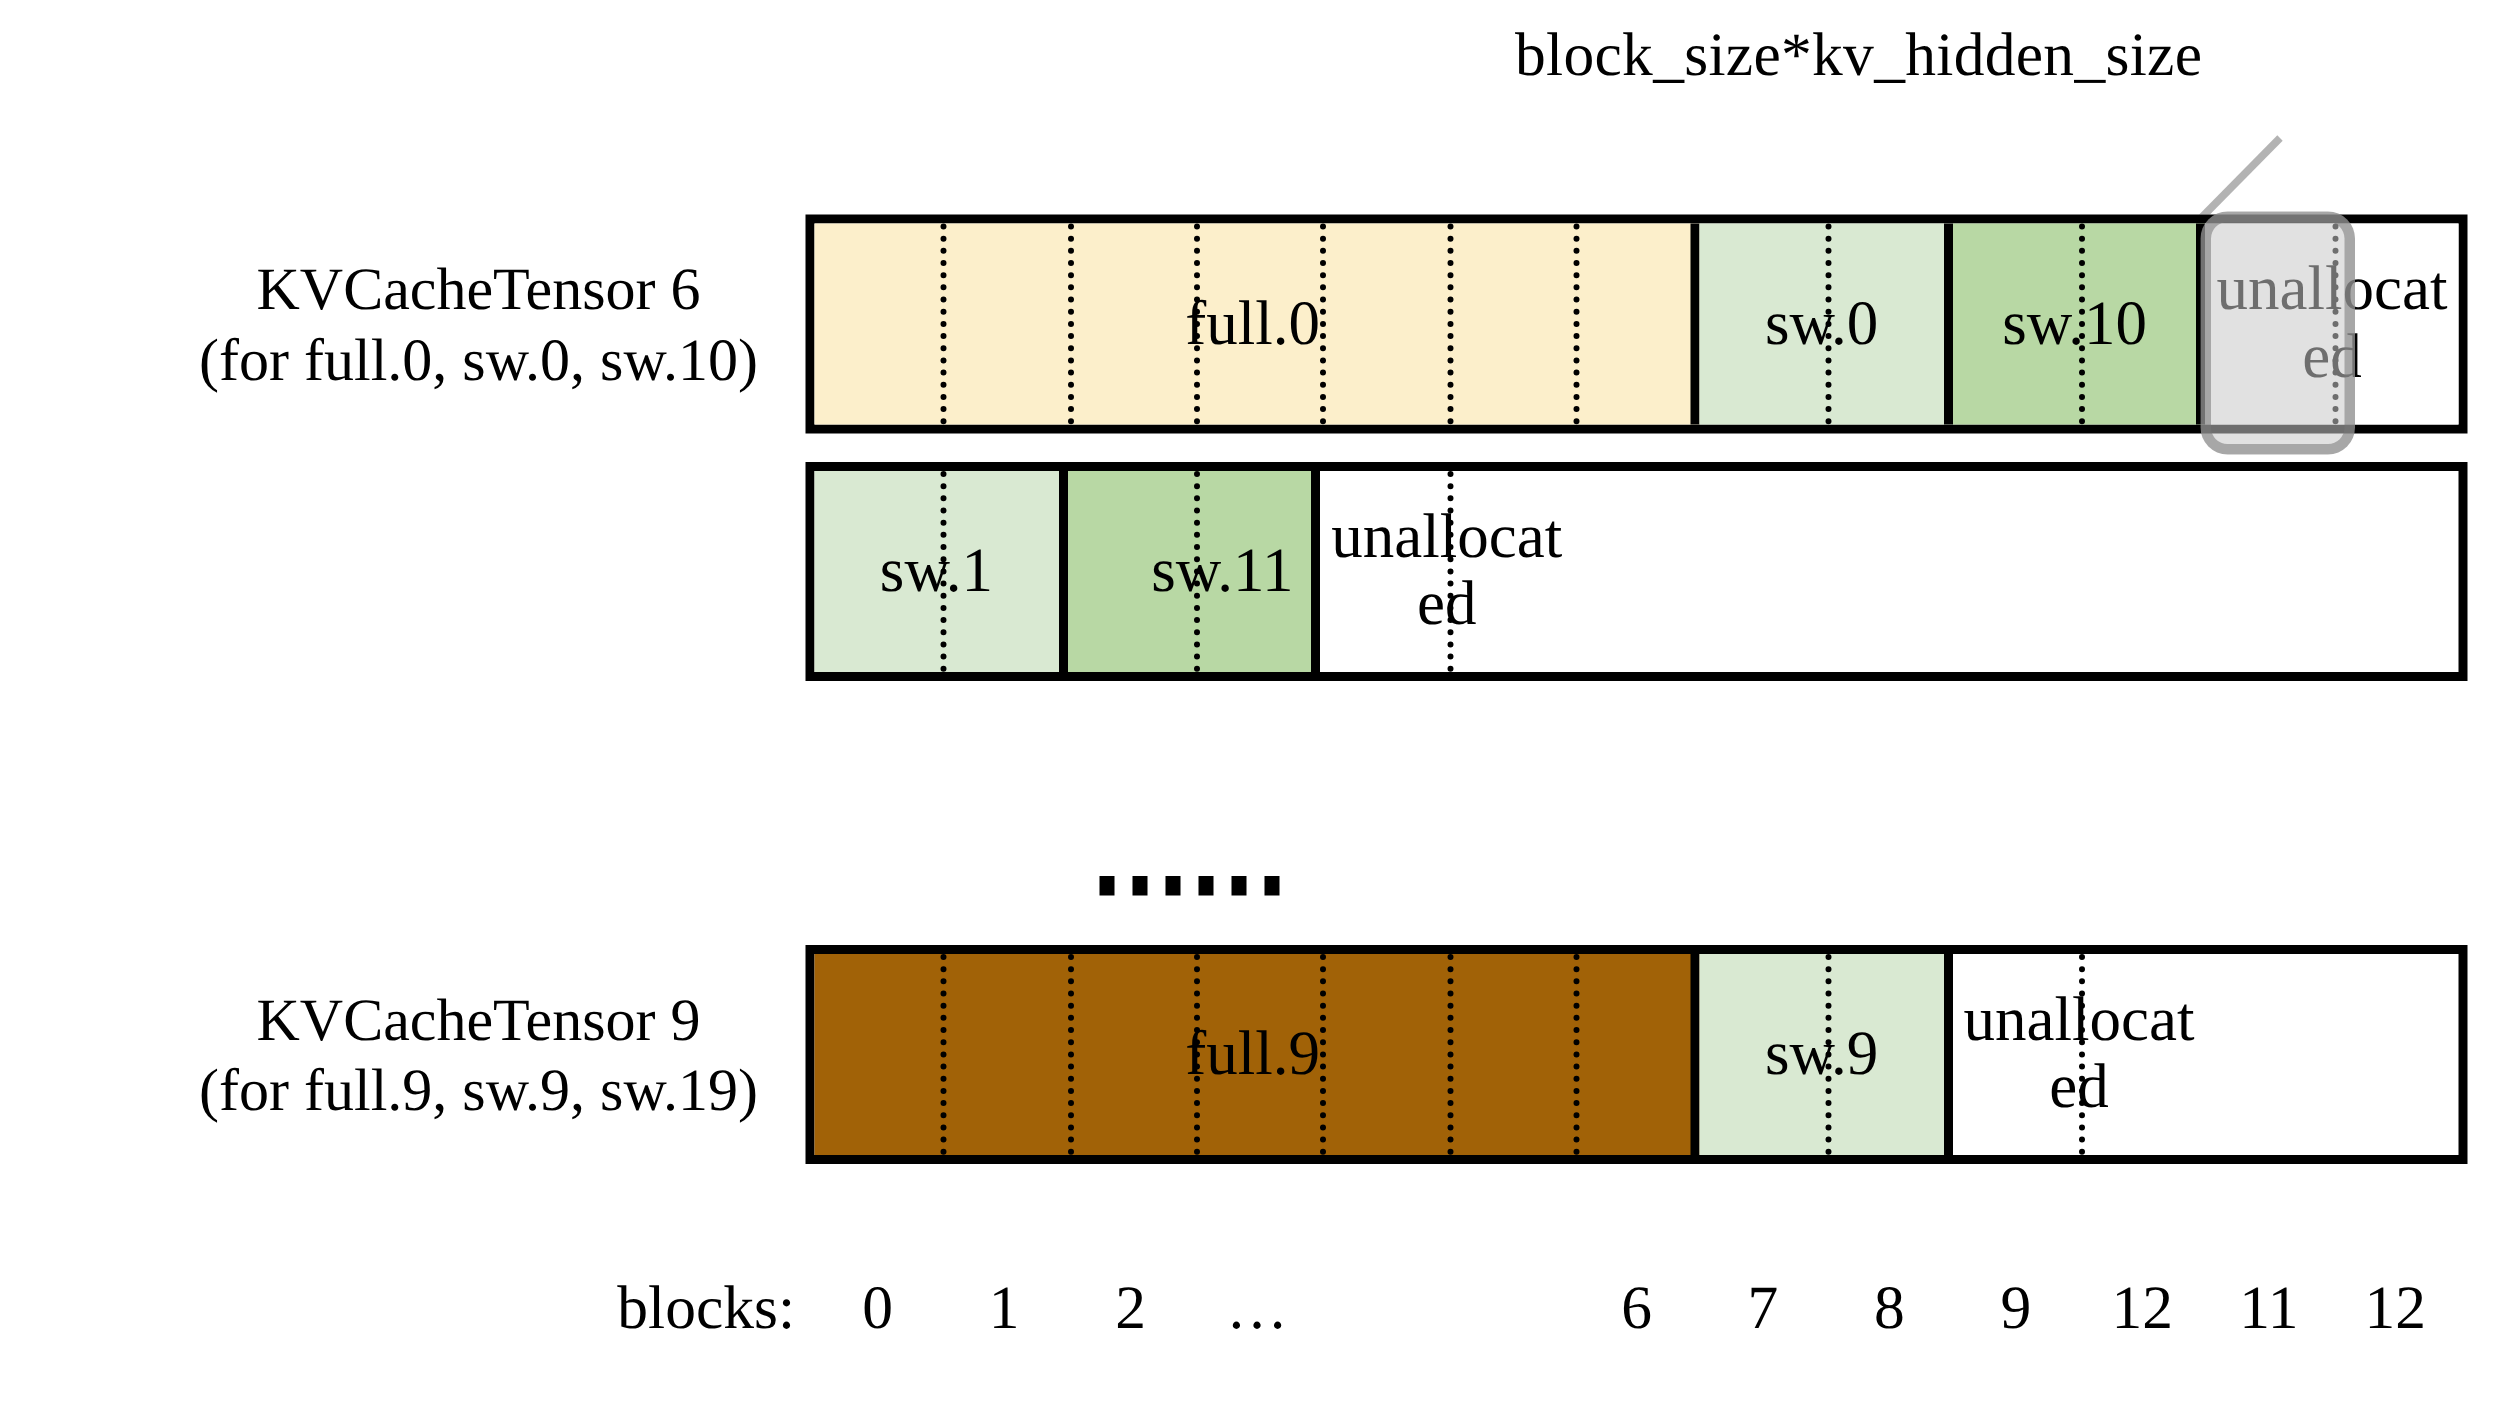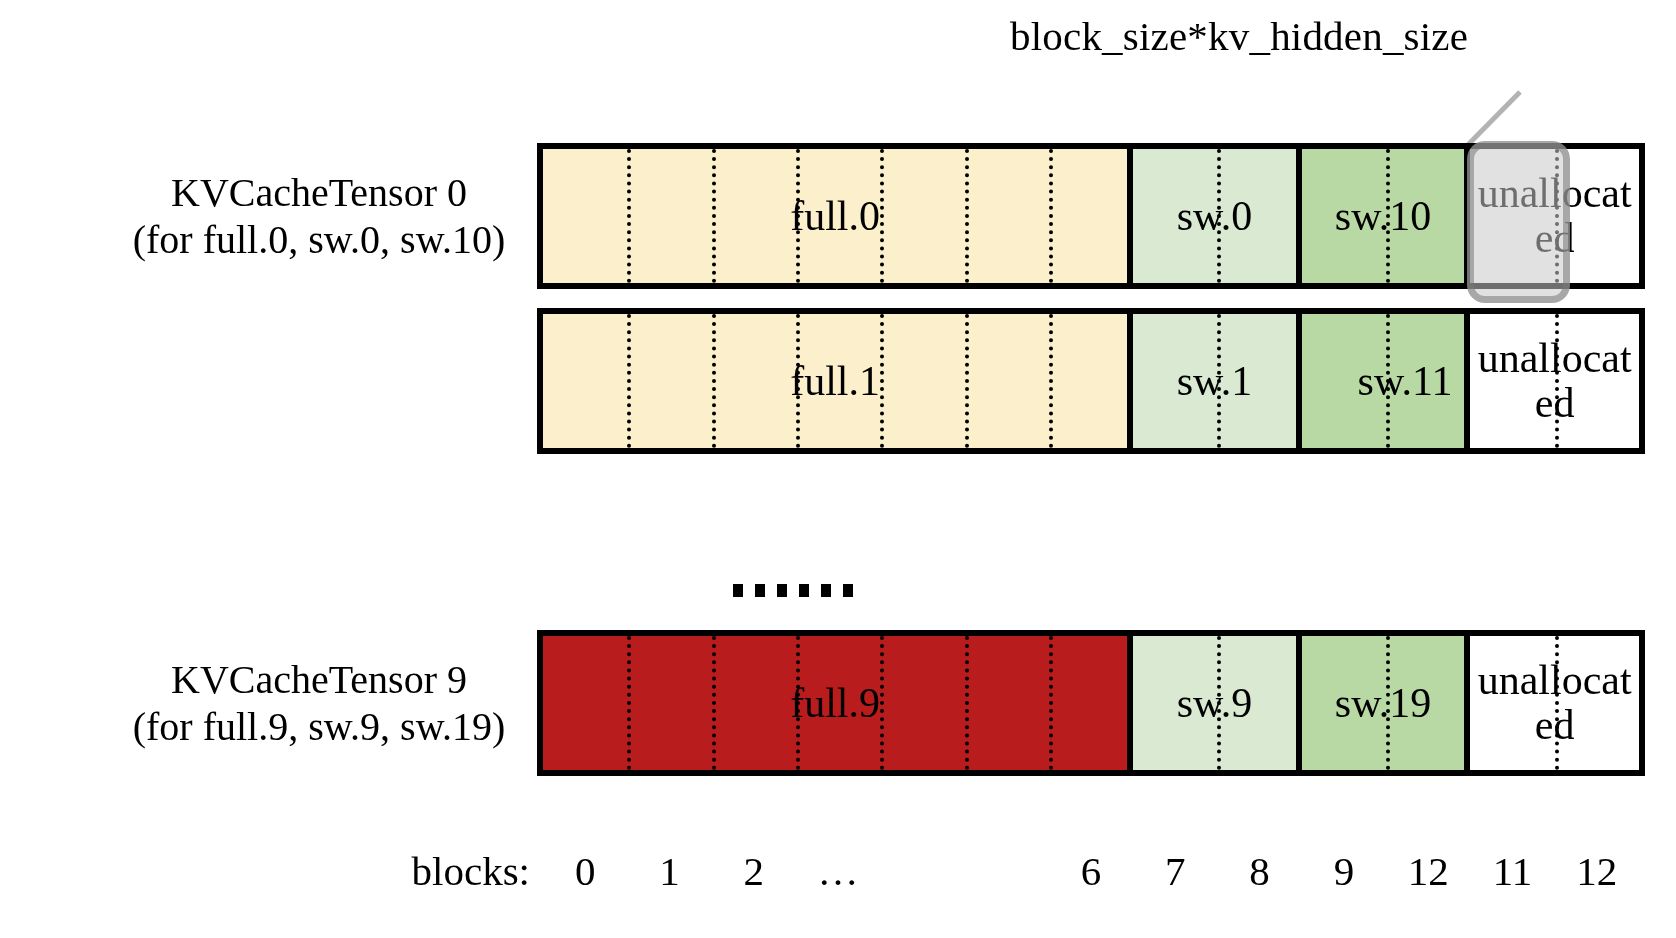--- a/index.html
+++ b/index.html
@@ -101,21 +101,21 @@
   <div class="annot-label" id="annot-label" style="left: 1010px; top: 12px;">block_size*kv_hidden_size</div>
 
   <svg class="annot-arrow" viewBox="0 0 260 120">
     <line x1="118" y1="105" x2="190" y2="32" stroke="#b3b3b3" stroke-width="5"></line>
     <polygon points="96,98 136,92 122,128" fill="#b3b3b3"></polygon>
   </svg>
 
   <div id="rows-container">
       <div class="row" style="top: 143px; left: 0px; width: 1676px;">
         <div class="row-label">
-          <div>KVCacheTensor 0</div>
+          <div>KVCacheTensor 6</div>
           <div class="l2">(for full.0, sw.0, sw.10)</div>
         </div>
         <div class="bar">
           <div class="seg sep" style="width: 590.154px; background: rgb(252, 239, 203);">
             <div class="dot-div" style="left: 84.3077px;"></div>
             <div class="dot-div" style="left: 168.615px;"></div>
             <div class="dot-div" style="left: 252.923px;"></div>
             <div class="dot-div" style="left: 337.231px;"></div>
             <div class="dot-div" style="left: 421.538px;"></div>
             <div class="dot-div" style="left: 505.846px;"></div>
@@ -131,65 +131,52 @@
           </div>
           <div class="seg" style="width: 168.615px; background: rgb(255, 255, 255);">
             <div class="dot-div" style="left: 84.3077px;"></div>
             <span class="lbl two-line" style="width: 160.615px; word-break: break-all; display: block;">unallocated</span>
           </div>
           <div class="highlight" style="left: 924.385px; width: 102.308px;"></div>
         </div>
       </div>
       <div class="row" style="top: 308px; left: 0px; width: 1676px;">
         <div class="bar">
-          <div class="seg sep" style="width: 590.154px; background: rgb(252, 239, 203);">
-            <div class="dot-div" style="left: 84.3077px;"></div>
-            <div class="dot-div" style="left: 168.615px;"></div>
-            <div class="dot-div" style="left: 252.923px;"></div>
-            <div class="dot-div" style="left: 337.231px;"></div>
-            <div class="dot-div" style="left: 421.538px;"></div>
-            <div class="dot-div" style="left: 505.846px;"></div>
-            <span class="lbl">full.1</span>
-          </div>
           <div class="seg sep" style="width: 168.615px; background: rgb(217, 233, 210);">
             <div class="dot-div" style="left: 84.3077px;"></div>
             <span class="lbl">sw.1</span>
           </div>
           <div class="seg sep" style="width: 168.615px; background: rgb(184, 216, 164); padding-left: 44px;">
             <div class="dot-div" style="left: 84.3077px;"></div>
             <span class="lbl">sw.11</span>
           </div>
           <div class="seg" style="width: 168.615px; background: rgb(255, 255, 255);">
             <div class="dot-div" style="left: 84.3077px;"></div>
             <span class="lbl two-line" style="width: 160.615px; word-break: break-all; display: block;">unallocated</span>
           </div>
         </div>
       </div>
       <div class="row" style="top: 630px; left: 0px; width: 1676px;">
         <div class="row-label">
           <div>KVCacheTensor 9</div>
           <div class="l2">(for full.9, sw.9, sw.19)</div>
         </div>
         <div class="bar">
-          <div class="seg sep" style="width: 590.154px; background: #b91c1c;">
+          <div class="seg sep" style="width: 590.154px; background: #a16207;">
             <div class="dot-div" style="left: 84.3077px;"></div>
             <div class="dot-div" style="left: 168.615px;"></div>
             <div class="dot-div" style="left: 252.923px;"></div>
             <div class="dot-div" style="left: 337.231px;"></div>
             <div class="dot-div" style="left: 421.538px;"></div>
             <div class="dot-div" style="left: 505.846px;"></div>
             <span class="lbl">full.9</span>
           </div>
           <div class="seg sep" style="width: 168.615px; background: rgb(217, 233, 210);">
             <div class="dot-div" style="left: 84.3077px;"></div>
             <span class="lbl">sw.9</span>
-          </div>
-          <div class="seg sep" style="width: 168.615px; background: rgb(184, 216, 164);">
-            <div class="dot-div" style="left: 84.3077px;"></div>
-            <span class="lbl">sw.19</span>
           </div>
           <div class="seg" style="width: 168.615px; background: rgb(255, 255, 255);">
             <div class="dot-div" style="left: 84.3077px;"></div>
             <span class="lbl two-line" style="width: 160.615px; word-break: break-all; display: block;">unallocated</span>
           </div>
         </div>
       </div>
     </div>
 
   <div class="mid-dots" id="mid-dots">

